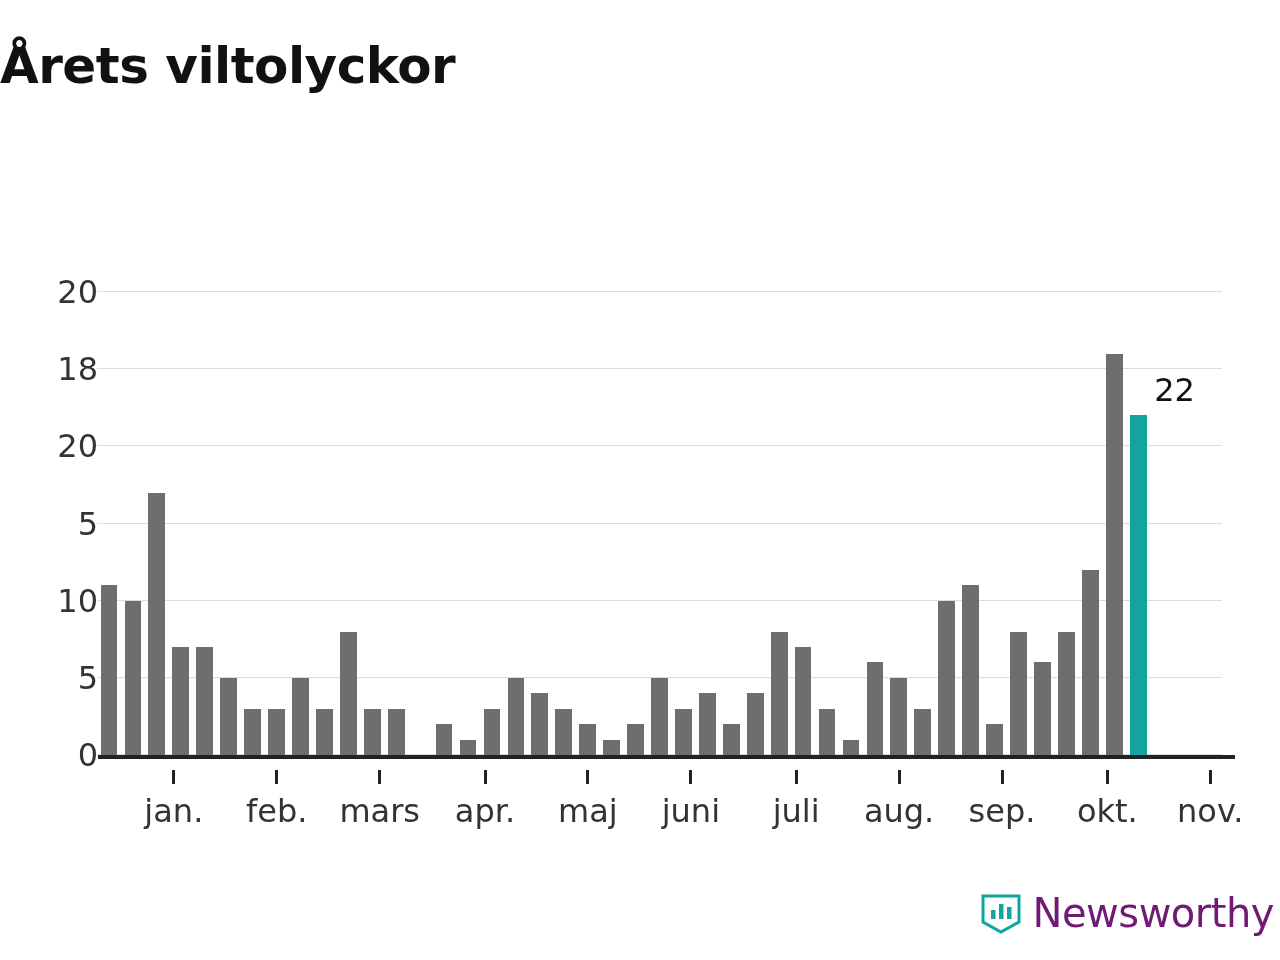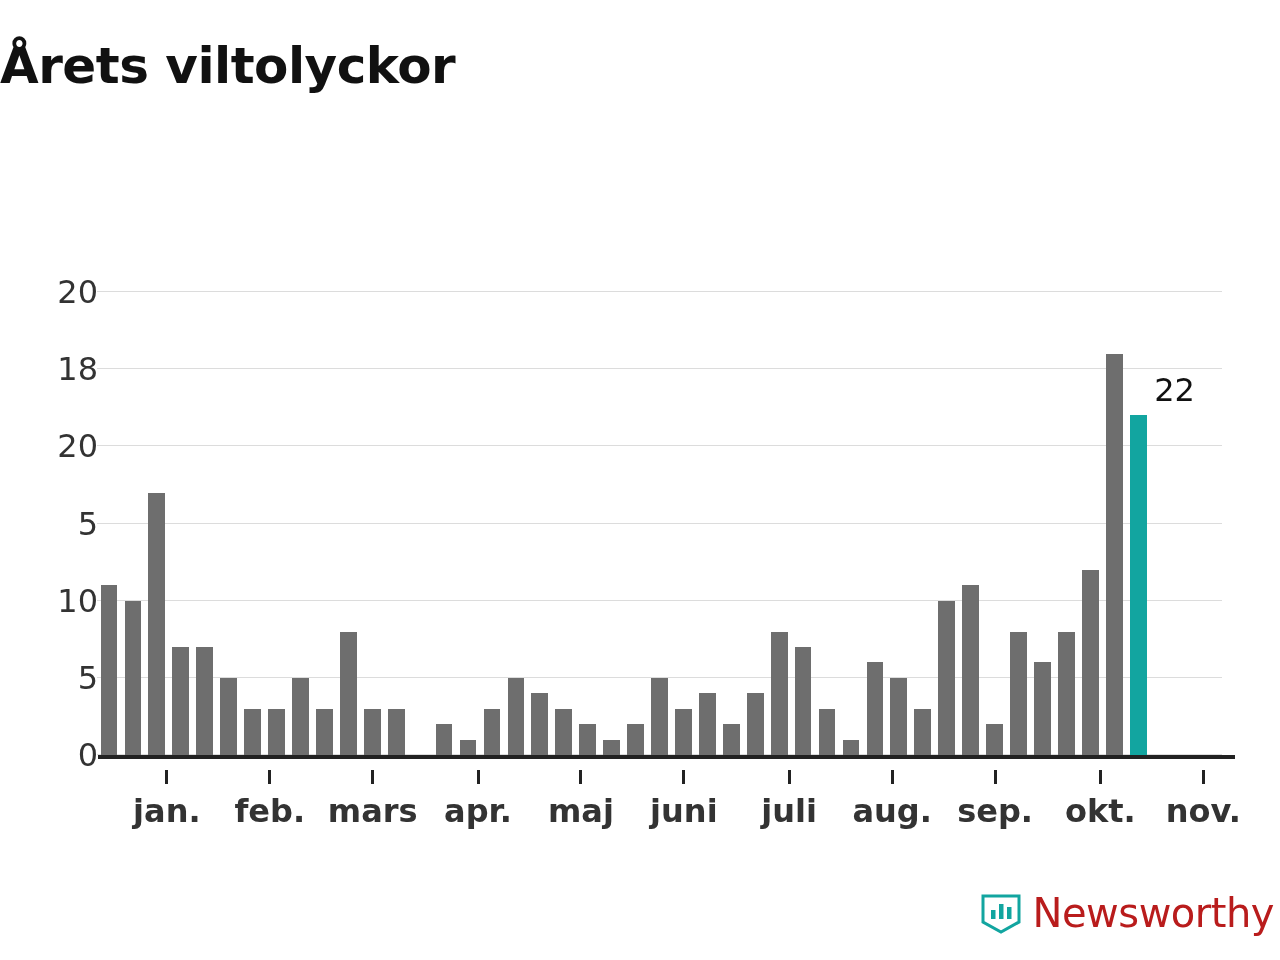--- a/index.html
+++ b/index.html
@@ -110,25 +110,24 @@
     background: #12a5a0;
   }
   .bar-value {
     position: absolute;
     font-size: 32px;
     color: #111111;
     white-space: nowrap;
   }
   .xlabels {
     position: absolute;
-    left: 107px;
+    left: 114px;
     top: 0;
     width: 1125px;
     height: 56px;
-    font-weight: bold;
   }
   .xlabel {
     position: absolute;
     top: 0;
     transform: translateX(-50%);
     font-size: 32px;
     color: #333333;
     white-space: nowrap;
   }
   .xtick {
@@ -157,21 +156,21 @@
     align-items: center;
     gap: 10px;
   }
   .brand-mark {
     width: 44px;
     height: 44px;
     flex: 0 0 auto;
   }
   .brand-name {
     font-size: 40px;
-    color: #b91c1c;
+    color: #701a75;
     letter-spacing: -0.5px;
   }
 </style>
 </head>
 <body>
 
 <div class="page">
 
   <div class="title">Årets viltolyckor</div>
 

